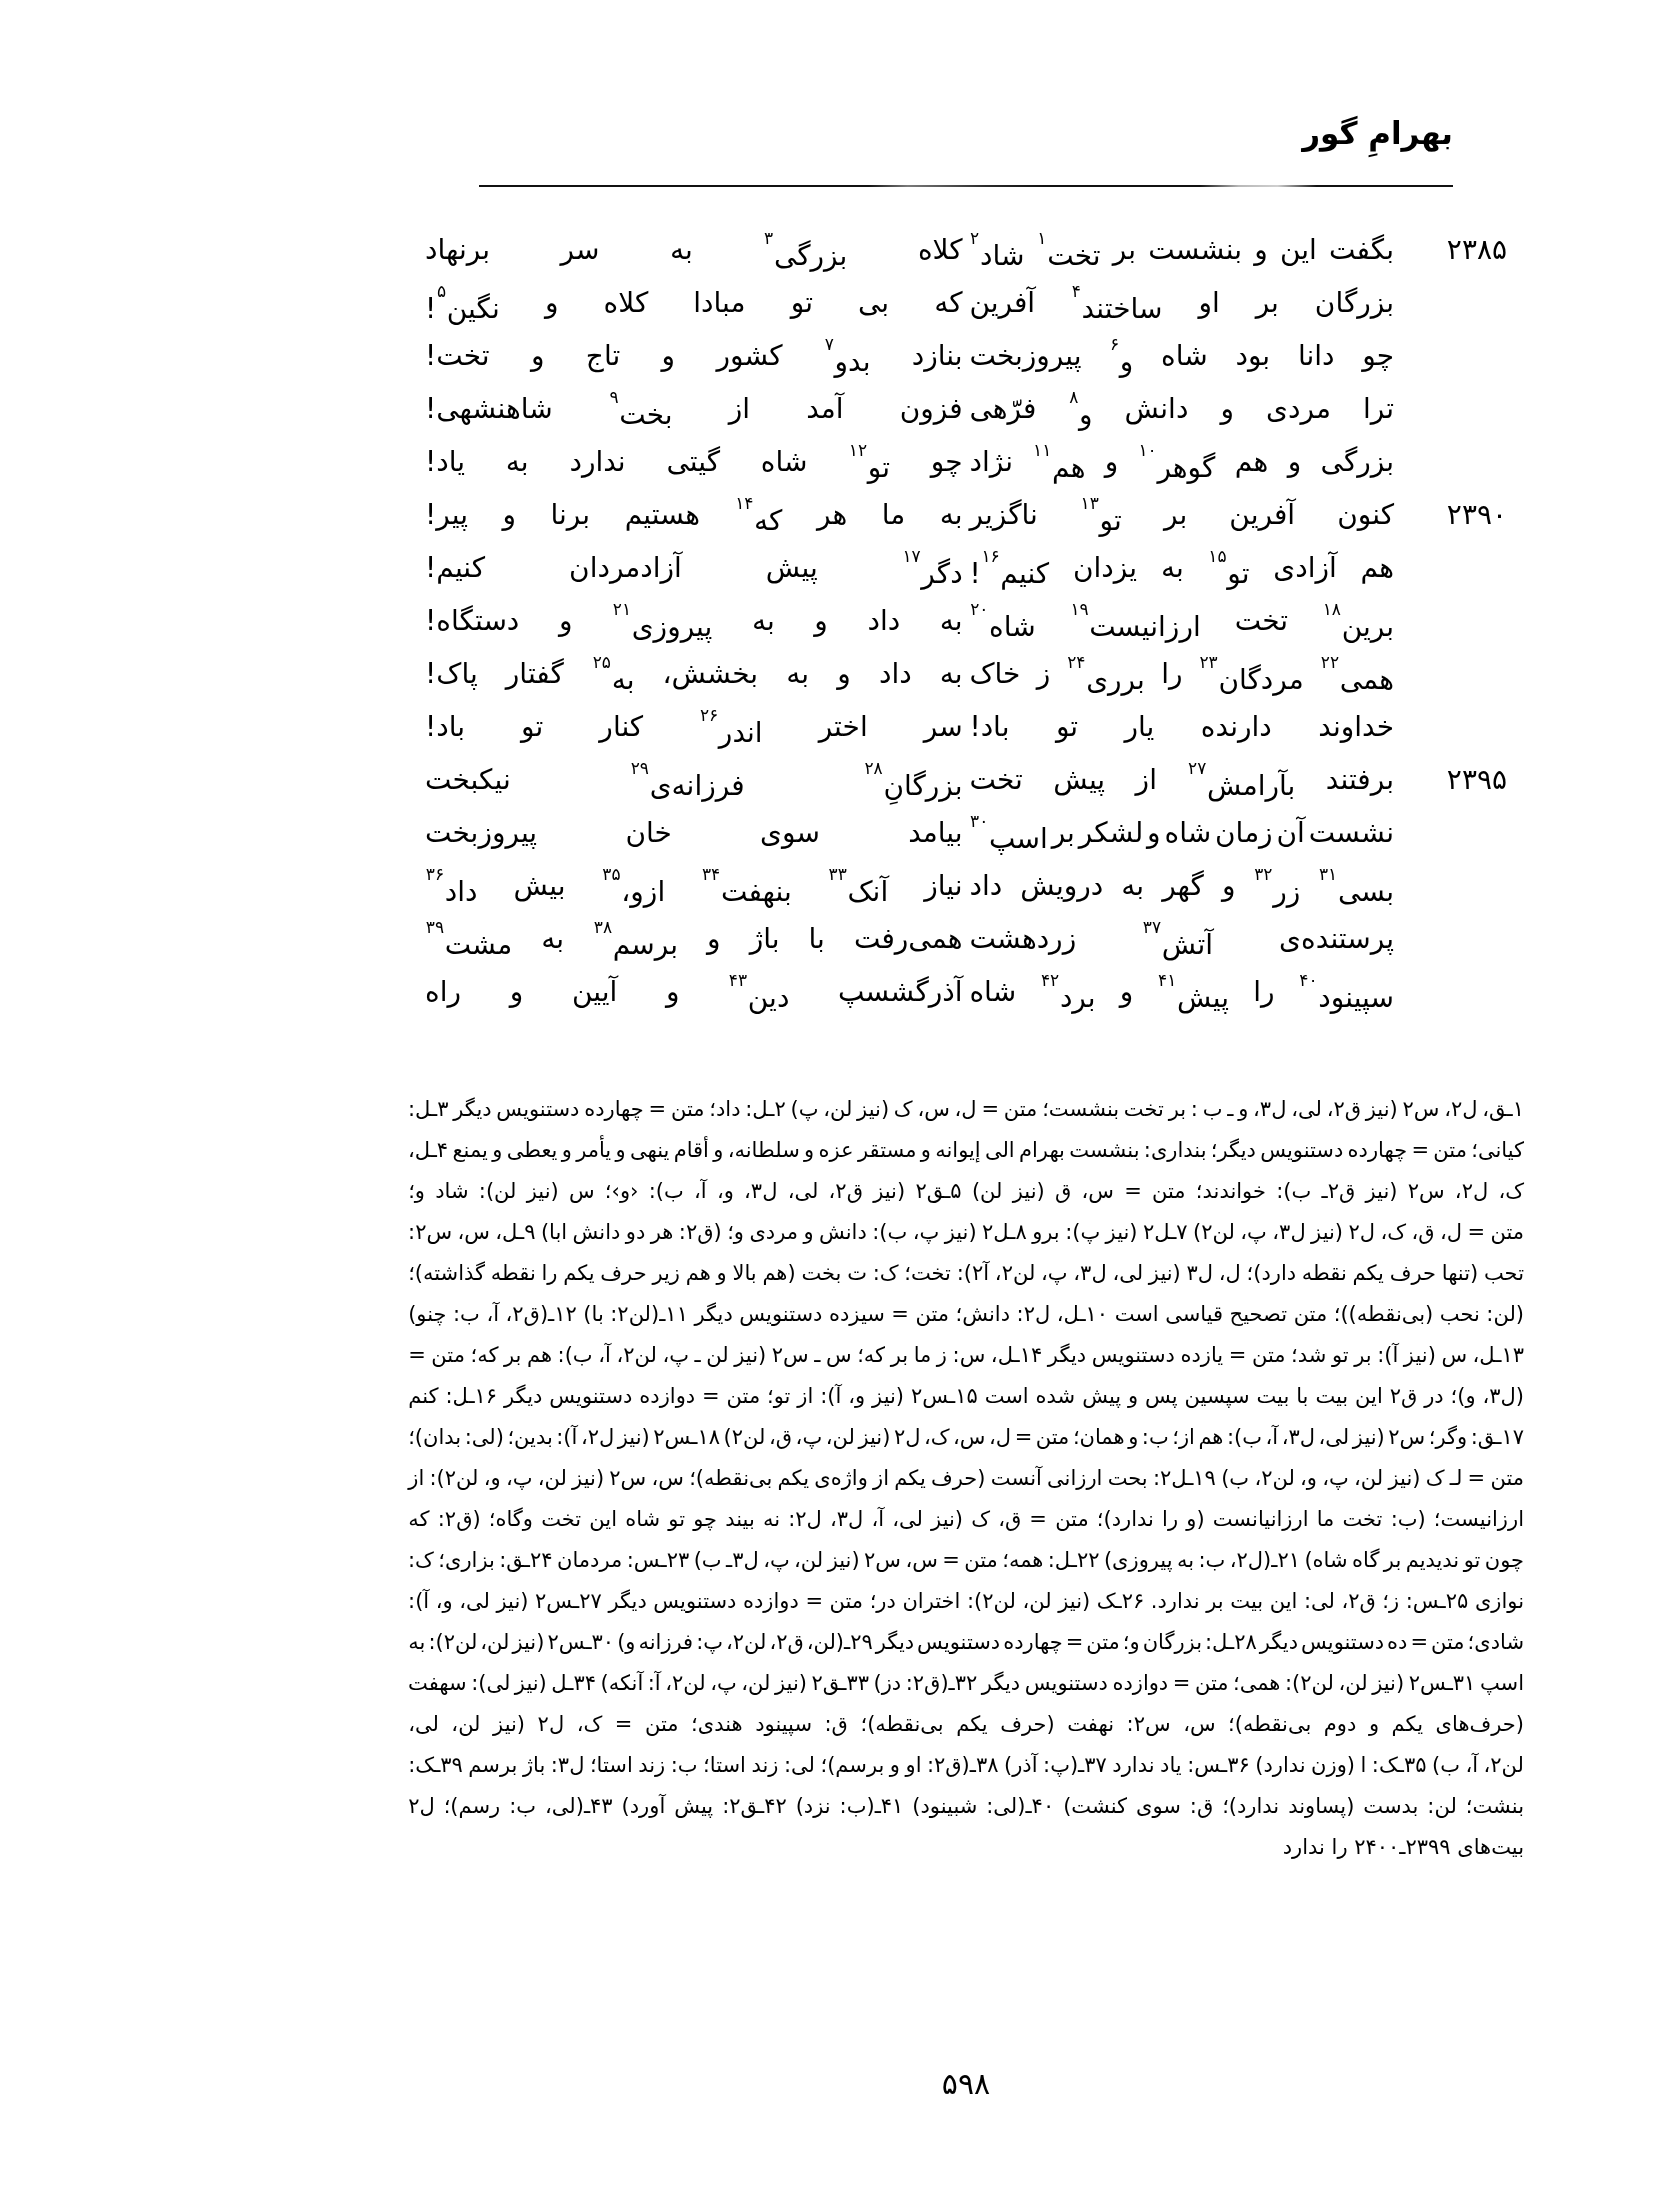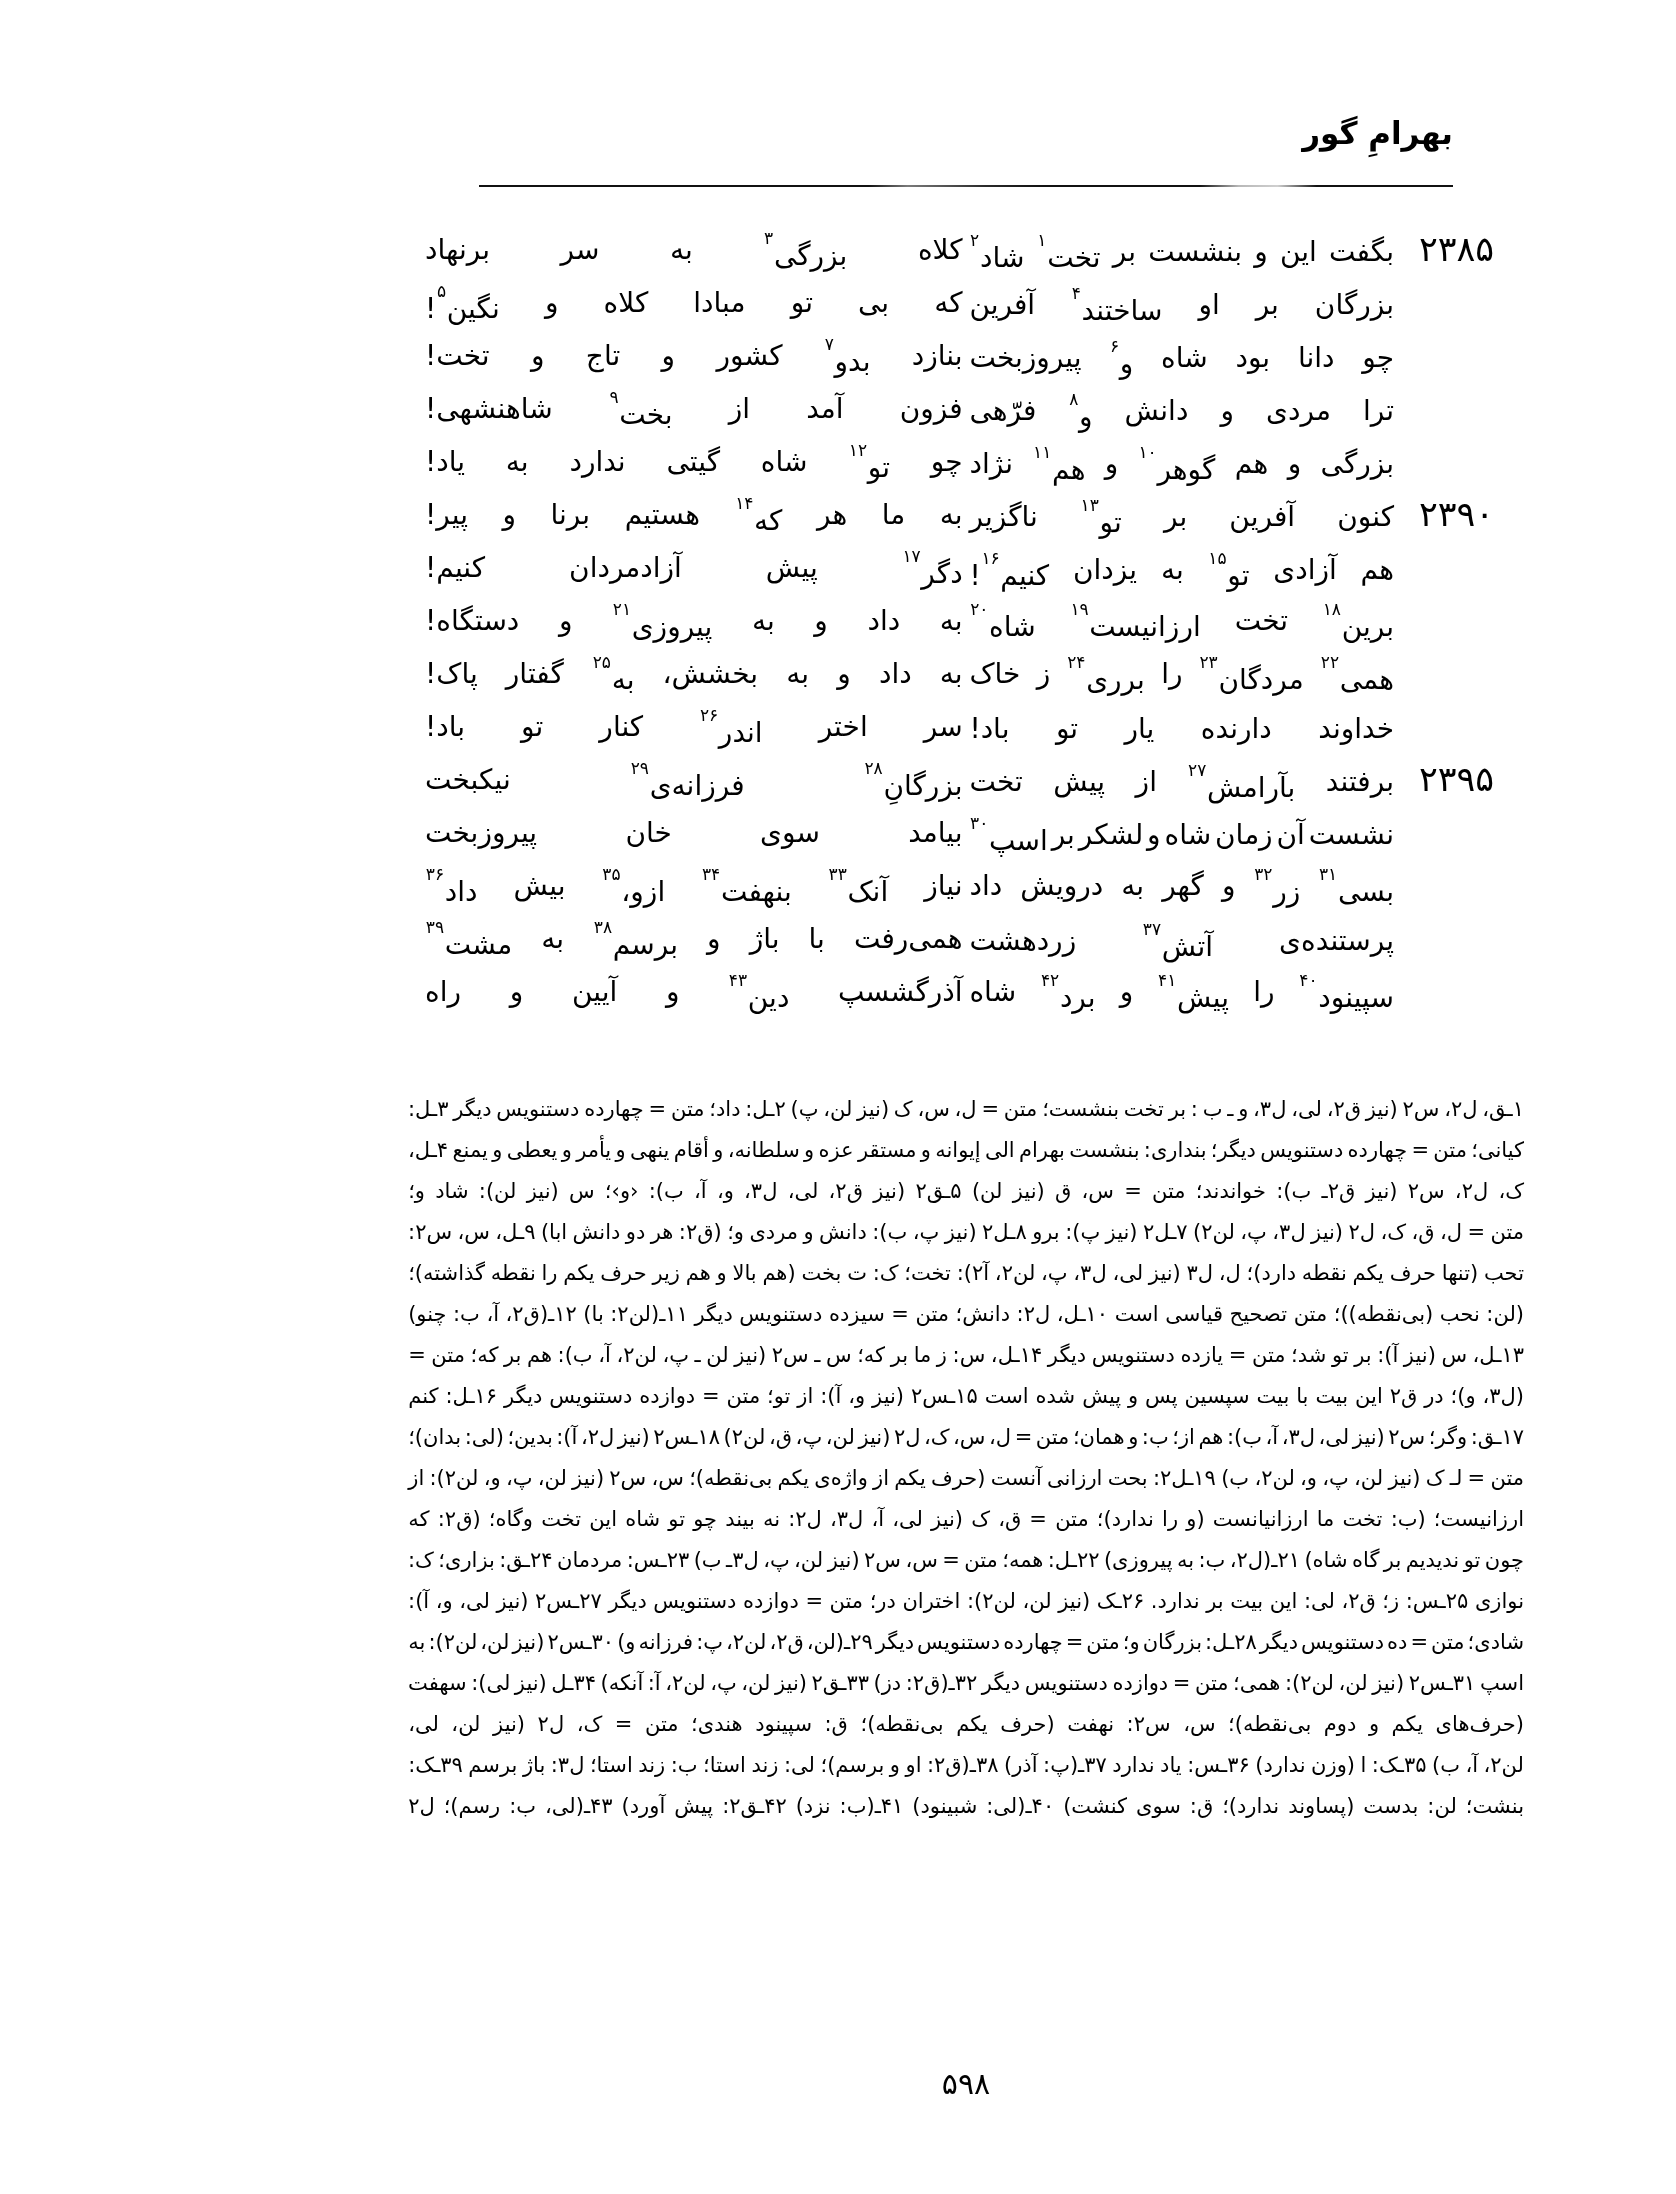--- a/index.html
+++ b/index.html
@@ -76,24 +76,24 @@
     width: 50%;
     justify-content: flex-start;
     padding-right: 0px;
   }
   .h-left {
     width: 50%;
     justify-content: flex-start;
     padding-right: 6.8px;
   }
   .beyt-num {
-    font-size: 35px;
+    font-size: 28px;
     min-width: 101px;
     display: inline-block;
-    text-align: center;
+    text-align: right;
     padding-left: 12px;
     white-space: nowrap;
   }
   .beyt-num.blank { color: transparent; }
   
   .words {
     display: flex;
     flex-direction: row;
     justify-content: space-between;
     flex: 1 1 auto;
@@ -1002,18 +1002,19 @@
         <span class="seg">۴۱ـ(ب:</span>
         <span class="seg">نزد)</span>
         <span class="seg">۴۲ـق۲:</span>
         <span class="seg">پیش</span>
         <span class="seg">آورد)</span>
         <span class="seg">۴۳ـ(لی،</span>
         <span class="seg">ب:</span>
         <span class="seg">رسم)؛</span>
         <span class="seg">ل۲</span>
       </div>
+      <div class="app-last">بیت‌های ۲۳۹۹ـ۲۴۰۰ را ندارد</div>
     </div>
 
   <div class="folio">۵۹۸</div>
 
 </div>
 
 
 </body></html>

